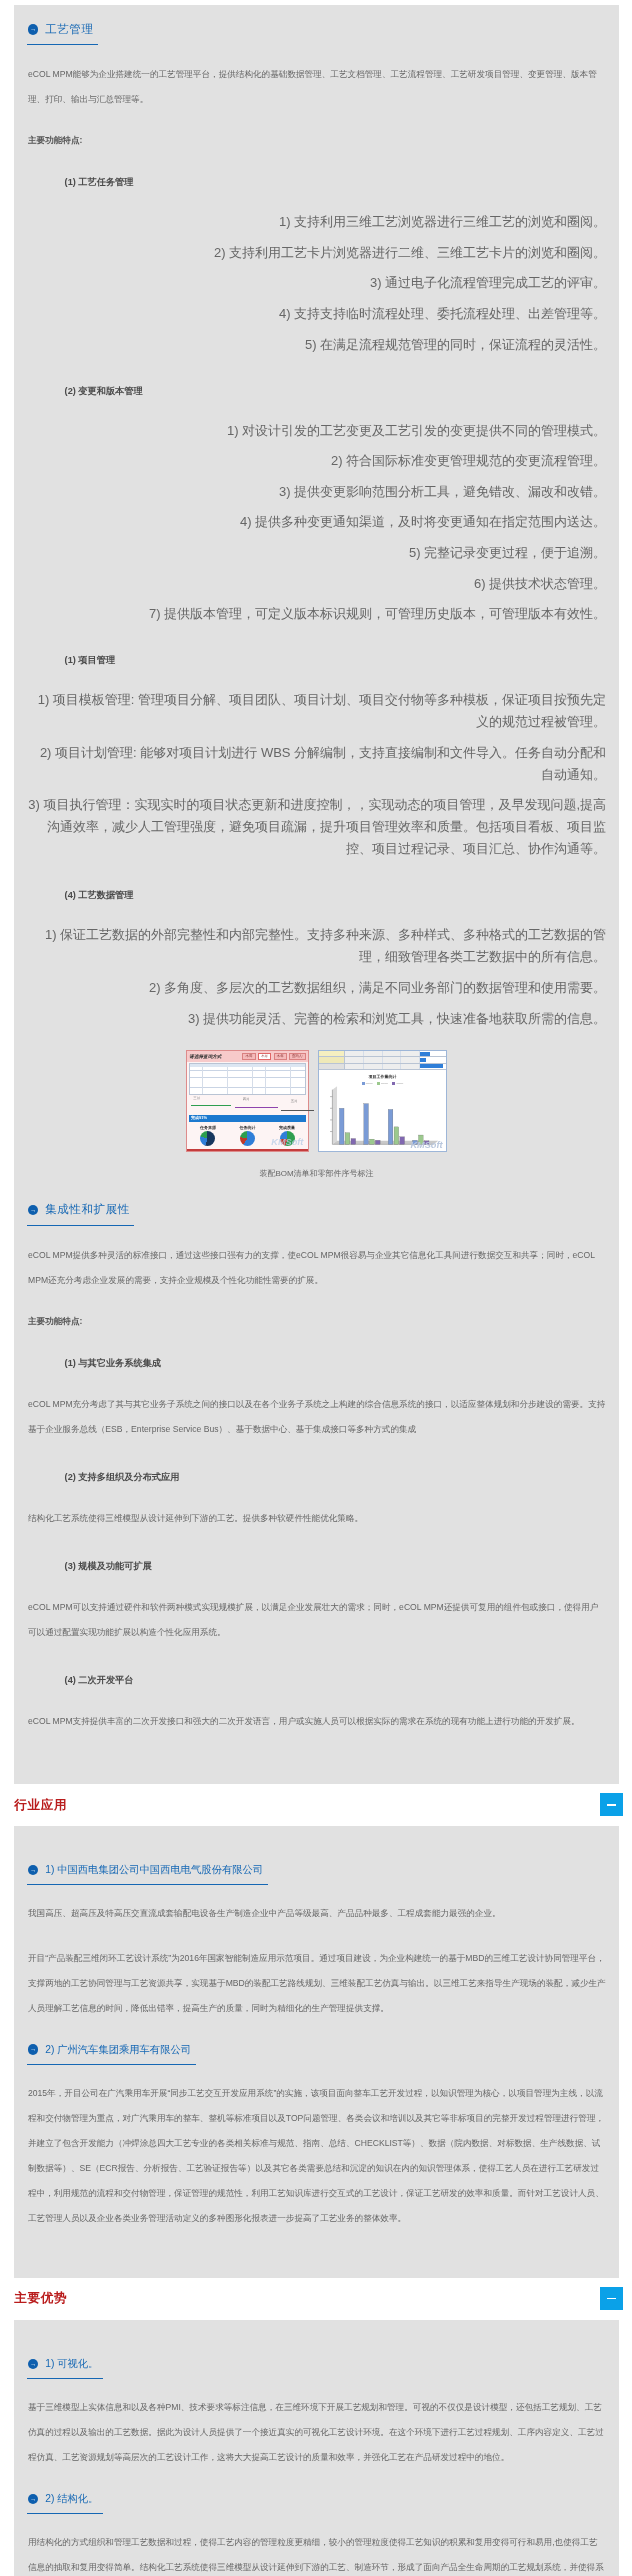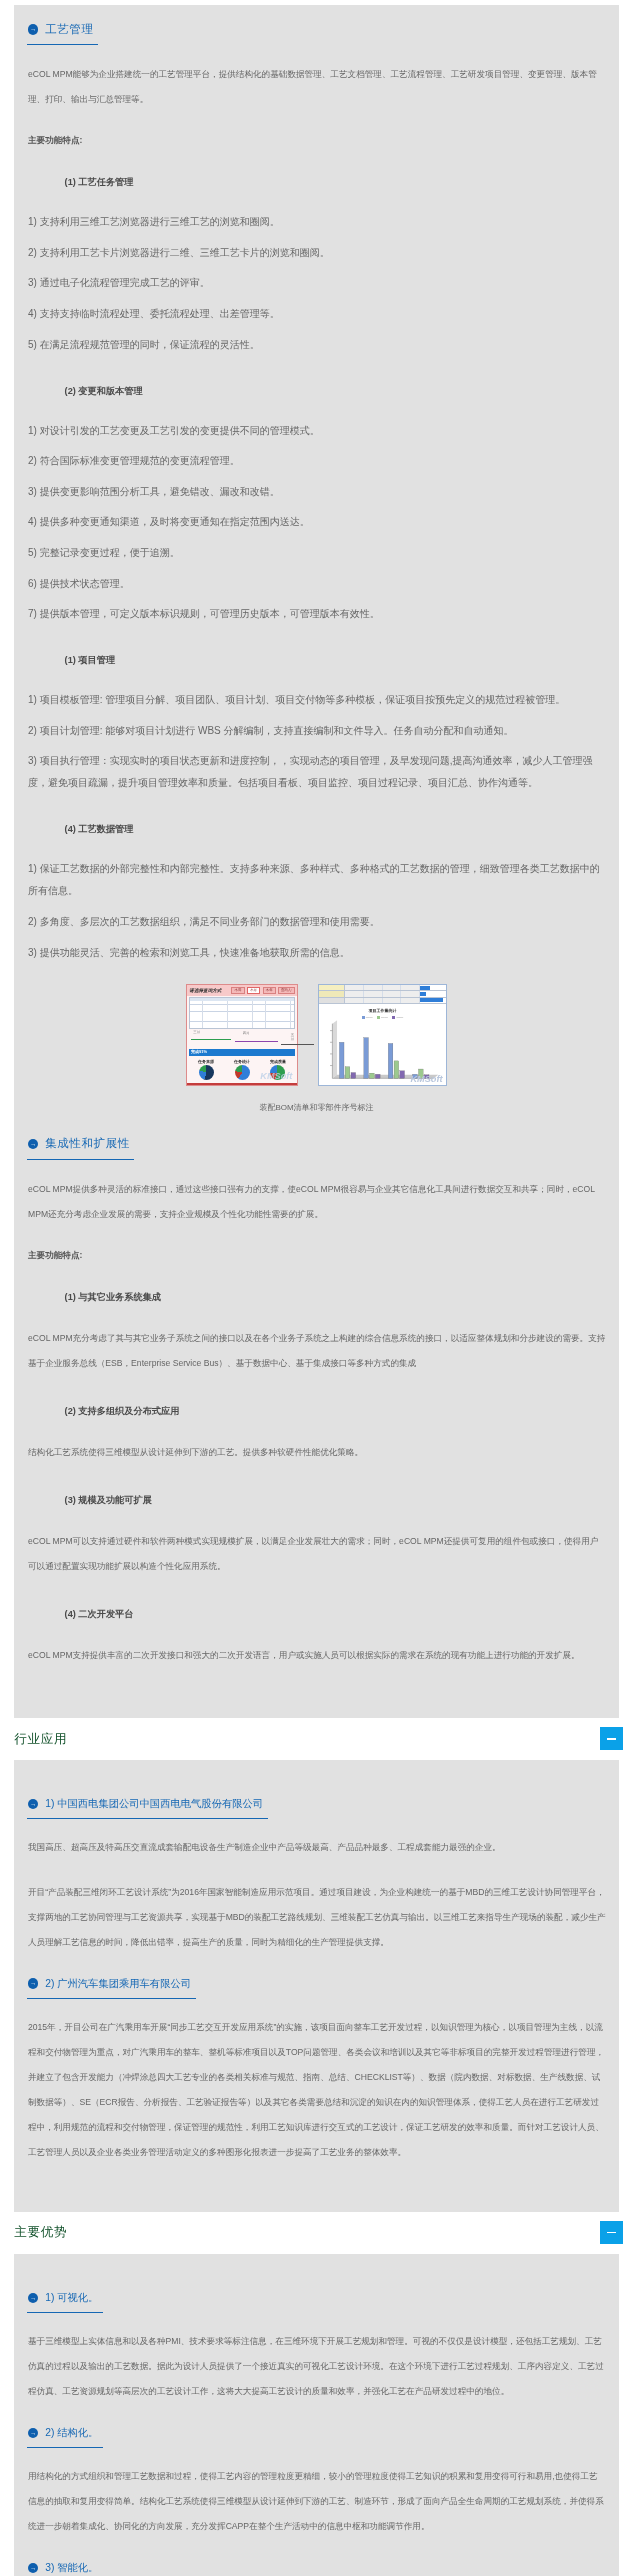--- a/index.html
+++ b/index.html
@@ -7,24 +7,24 @@
   .panel{margin:0 14.3px;background:#e1e1e1;padding:15px 12.6px 27.5px 12.6px;}
   .panel.first{margin-top:4.6px;}
   
   .sec-head{display:inline-flex;align-items:center;gap:6.9px;border-bottom:1.1px solid #1567b4;padding:2.3px 4.6px 7.4px 1.1px;}
   .arrow-ic{width:10.3px;height:10.3px;border-radius:50%;background:#0e5fae;color:#ffffff;font-size:6.3px;line-height:10.3px;text-align:center;flex:0 0 10.3px;font-weight:bold;}
   .sec-head-text{color:#1567b4;font-size:11.5px;letter-spacing:0.6px;text-align:right;}
   .sub-head-text{color:#1567b4;font-size:10.3px;}
   .intro{color:#666666;font-size:8.6px;line-height:25px;margin:17px 0 19.5px 1.1px;}
   .feat-label{color:#555555;font-size:8.6px;font-weight:bold;margin:23px 0 25px 1.1px;}
   .grp-title{color:#4a4a4a;font-size:9.2px;font-weight:bold;margin:29px 0 22px 5.7px;padding-left:32px;}
-  .item{color:#666666;font-size:10px;line-height:22px;margin:8.6px 0 8.6px 1.1px;}
+  .item{color:#666666;font-size:13px;line-height:22px;margin:8.6px 0 8.6px 1.1px;text-align:right;}
   .grp-para{color:#666666;font-size:8.6px;line-height:25px;margin:19.5px 0 23px 1.1px;}
   
-  .figure{width:261px;margin:20.6px auto 0 auto;display:flex;gap:20px;justify-content:flex-end;}
+  .figure{width:261px;margin:20.6px auto 0 auto;display:flex;gap:9px;justify-content:flex-end;}
   .fig-left{width:129px;height:102px;background:#fdf4f4;border:1.1px solid #dd8b8b;box-sizing:border-box;position:relative;display:flex;flex-direction:column;}
   .fig-lhead{display:flex;align-items:center;gap:2.3px;padding:1.7px 2.3px;background:#f7caca;}
   .fig-ltitle{font-size:4.6px;font-weight:bold;font-style:italic;color:#333;flex:1;}
   .fig-btn{font-size:3.4px;color:#7c2020;background:#f4b9b9;border:0.6px solid #d98080;padding:0.6px 2.3px;}
   .fig-btn.mid{background:#ffffff;border:0.6px solid #e06666;}
   .fig-filter{font-size:3.4px;color:#7c2020;background:#f4b9b9;border:0.6px solid #d98080;padding:0.6px 1.7px;}
   .fig-table{height:30px;margin:1.1px 1.7px;background:
      repeating-linear-gradient(to bottom,#ffffff 0 2.9px,#c9d4e4 2.9px 3.4px),
      #ffffff;position:relative;border:0.6px solid #b9c4d4;}
   .fig-table:before{content:"";position:absolute;inset:0;background:repeating-linear-gradient(to right,transparent 0 12px,#d5dde9 12px 12.6px);}
@@ -50,21 +50,21 @@
   .fig-rtitle{font-size:4px;font-weight:bold;color:#333;text-align:center;margin-top:4.6px;}
   .fig-legend{display:flex;justify-content:center;gap:4.6px;margin-top:1.7px;}
   .leg-item{display:flex;align-items:center;gap:1.1px;font-size:3.4px;color:#666;}
   .leg-sq{width:2.9px;height:2.9px;display:inline-block;}
   .fig-chart{flex:1;position:relative;}
   .fig-wm{position:absolute;right:3.4px;bottom:1.1px;font-size:9.2px;font-style:italic;font-weight:bold;color:#b9c7dd;}
   .fig-wm-l{position:absolute;right:4.6px;bottom:4.6px;font-size:9.2px;font-style:italic;font-weight:bold;color:#bcd0e8;opacity:.8;}
   .fig-caption{color:#666666;font-size:8px;text-align:center;margin:16px 0 5.7px 0;}
   
   .band{position:relative;height:42px;background:#ffffff;display:flex;align-items:center;}
-  .band-title{margin:0 0 0 14.3px;color:#14532d;font-size:12.6px;font-weight:normal;letter-spacing:0.6px;}
+  .band-title{margin:0 0 0 14.3px;color:#b91c1c;font-size:12.6px;font-weight:bold;letter-spacing:0.6px;}
   .collapse-btn{position:absolute;right:9.7px;top:9.2px;width:23px;height:23px;background:#0aa1e8;border:none;cursor:pointer;padding:0;}
   .minus{display:block;width:9.2px;height:1.7px;background:#ffffff;margin:0 auto;}
   
   .case-para{color:#666666;font-size:8.6px;line-height:25px;margin:16px 0 19.5px 1.1px;}
   .case-block{margin-top:19.5px;}
 </style>
 </head>
 <body>
 
 <section class="panel first">

